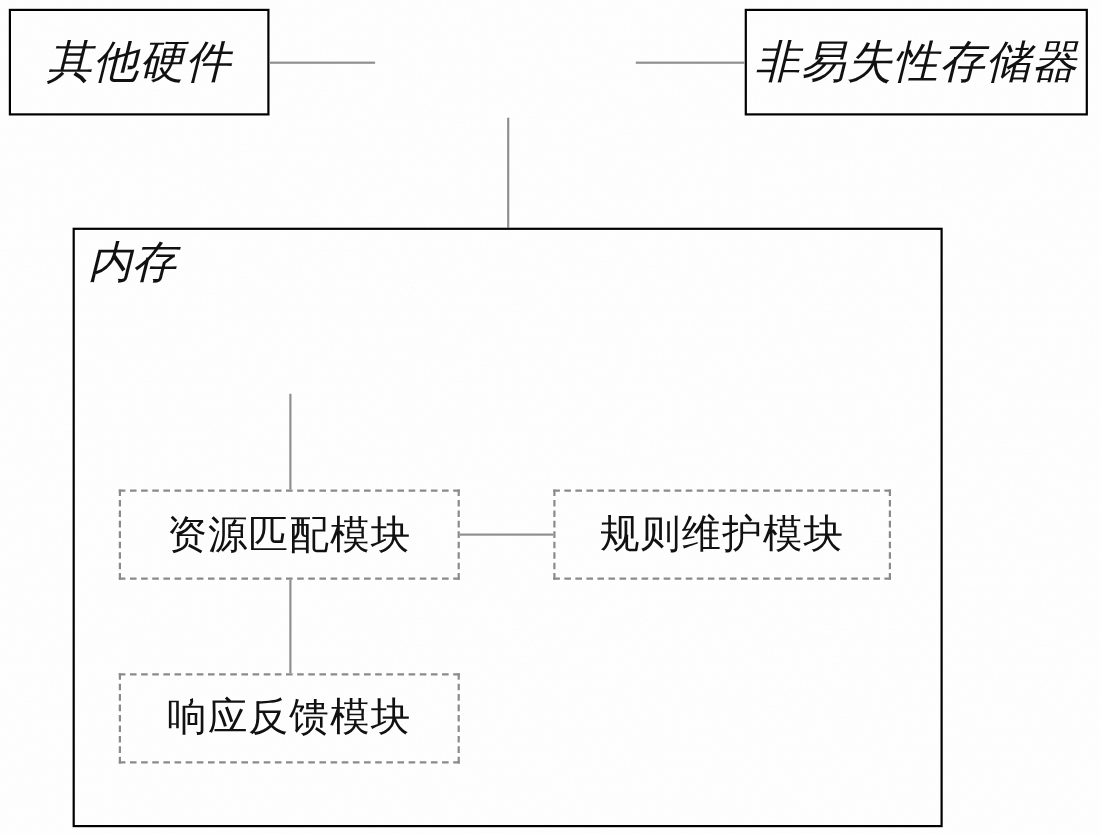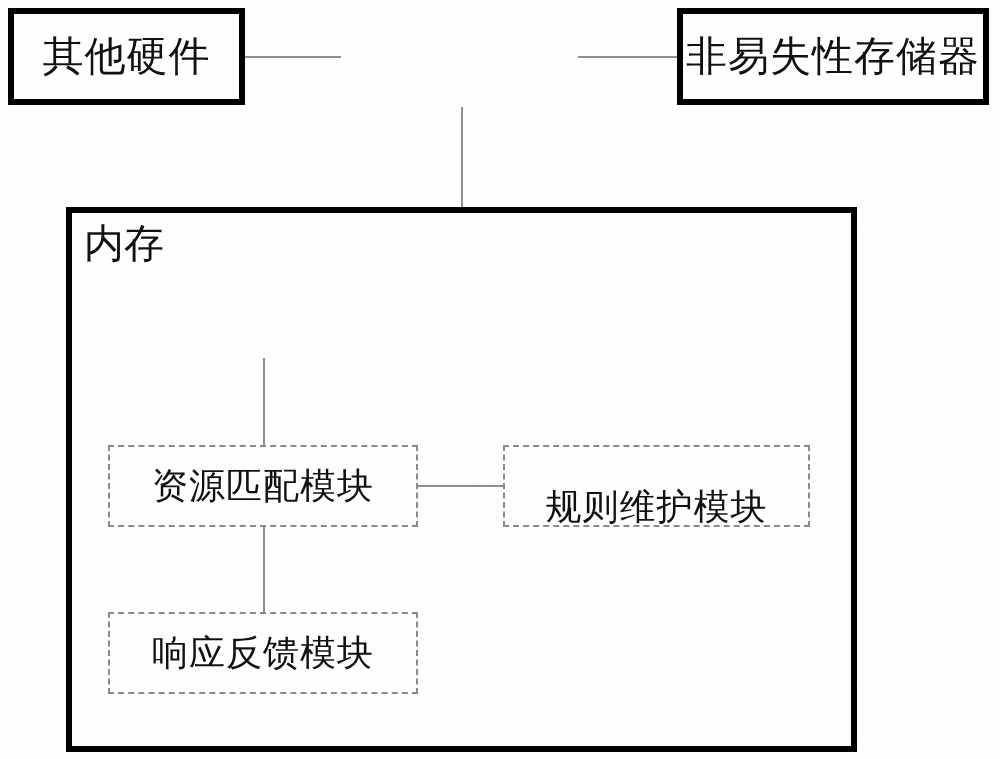--- a/index.html
+++ b/index.html
@@ -31,21 +31,22 @@
     position: absolute;
     box-sizing: border-box;
     display: flex;
     align-items: center;
     justify-content: center;
     color: #111111;
     background: transparent;
     line-height: 1;
   }
   .node-solid {
-    border: 6px solid #000000;
+    border: 2px solid #000000;
+    font-style: italic;
   }
   .node-dashed {
     border: 2px dashed #8a8a8a;
   }
   .node-label {
     white-space: nowrap;
   }
   
   .hw-label {
     font-size: 41px;
@@ -123,21 +124,21 @@
 
 
   <div class="node node-dashed" id="node-resource-matching-module" style="left:108px; top:445px; width:310px; height:82px;font-family:Liberation Serif, serif;">
     <span class="node-label module-label">资源匹配模块</span>
   </div>
 
   <div class="node node-dashed" id="node-response-feedback-module" style="left:108px; top:612px; width:310px; height:82px;">
     <span class="node-label module-label">响应反馈模块</span>
   </div>
 
-  <div class="node node-dashed" id="node-rule-maintenance-module" style="left:503px; top:445px; width:307px; height:82px;align-items:flex-end;">
+  <div class="node node-dashed" id="node-rule-maintenance-module" style="left:503px; top:445px; width:307px; height:82px;">
     <span class="node-label module-label">规则维护模块</span>
   </div>
 
   <div class="connector connector-v" style="left:263px; top:358px; height:87px;"></div>
 
   <div class="connector connector-v" style="left:263px; top:527px; height:85px;"></div>
 
   <div class="connector connector-h" style="left:418px; top:485px; width:85px;"></div>
 
 </div>

